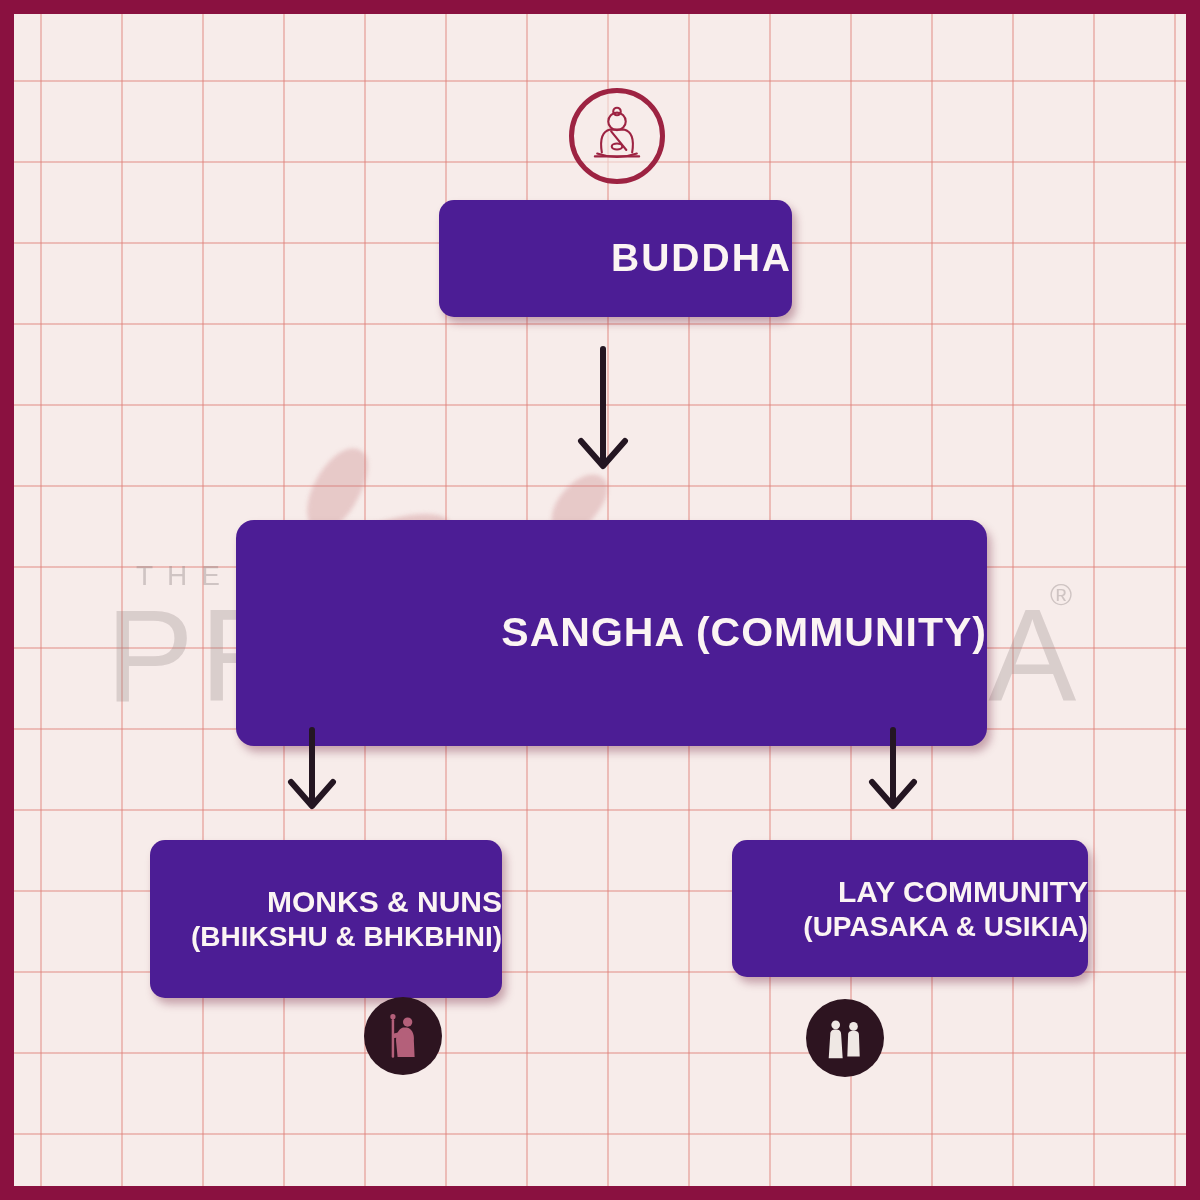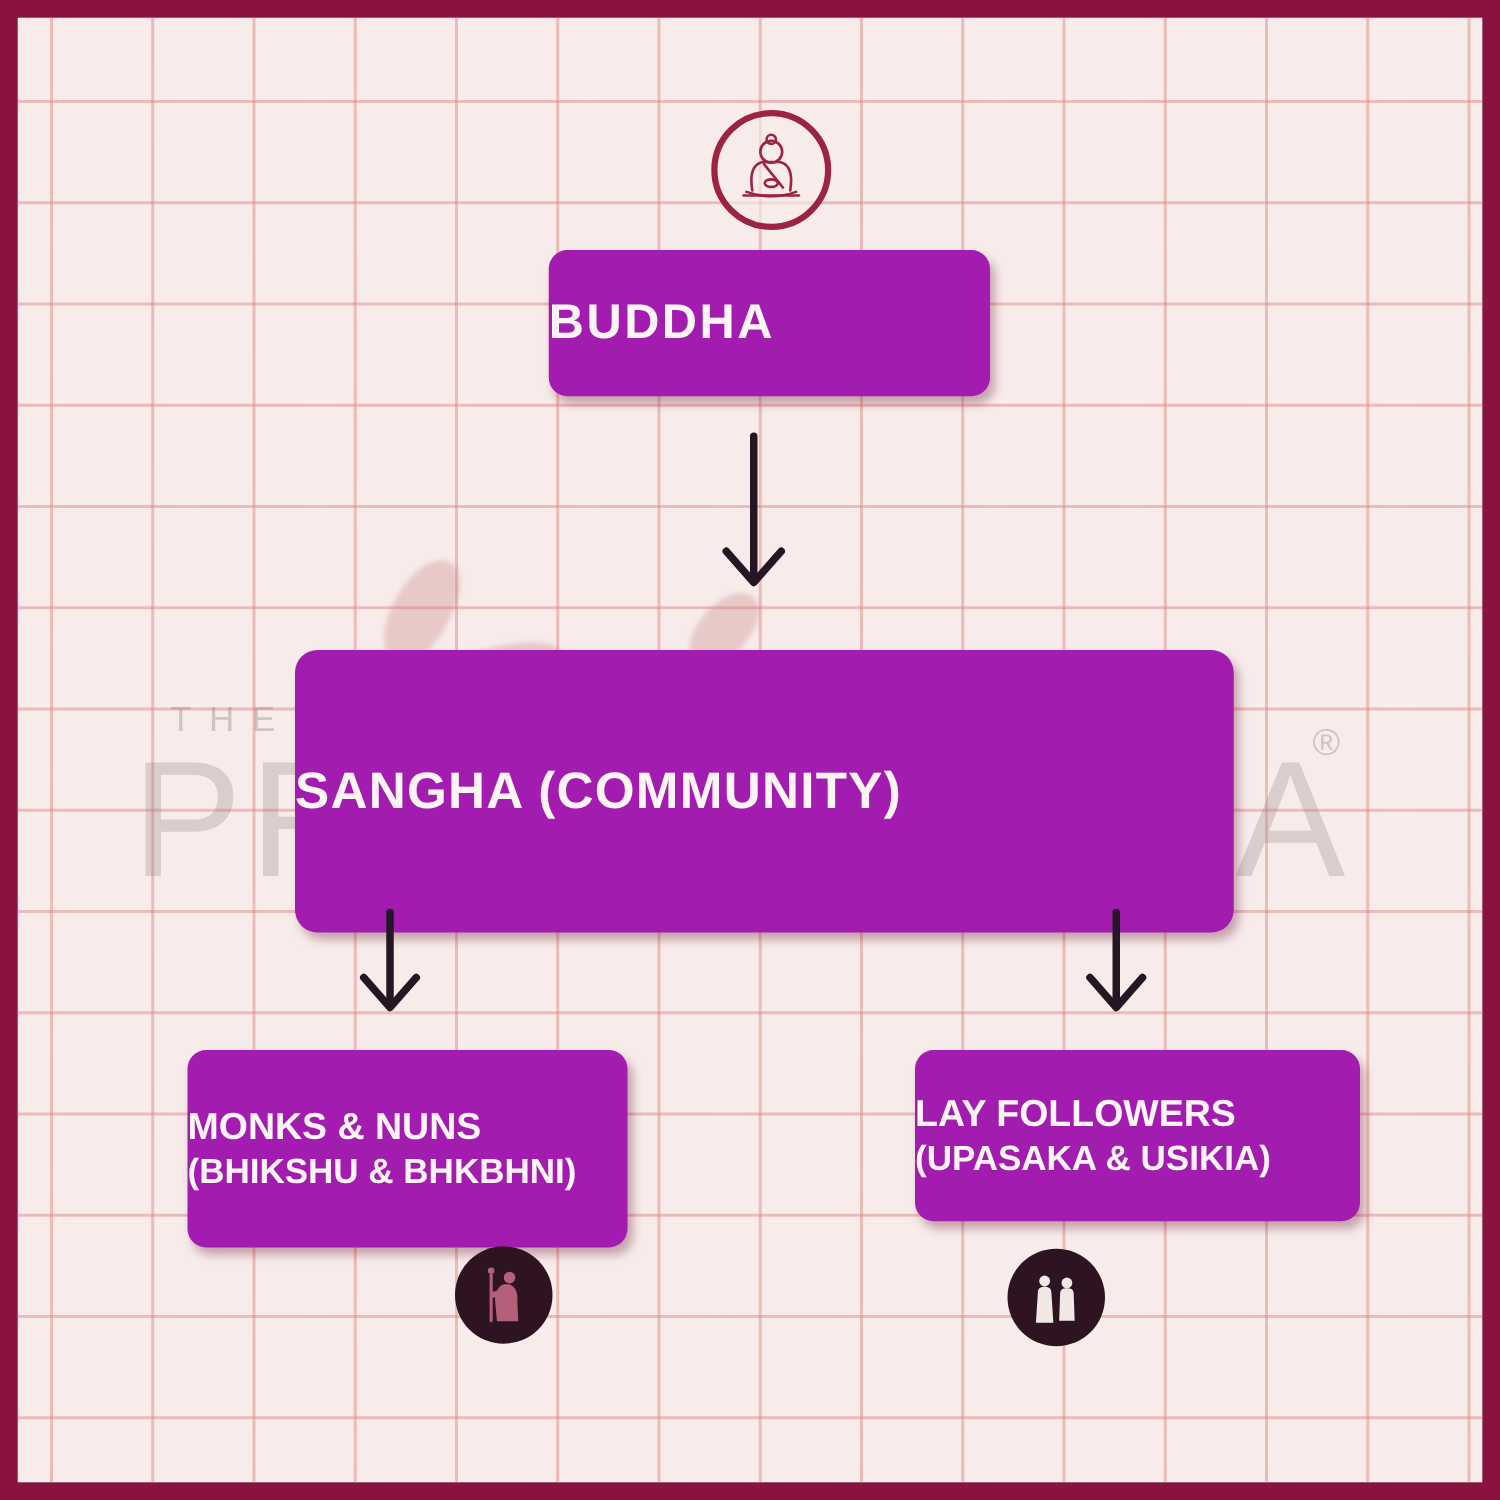--- a/index.html
+++ b/index.html
@@ -30,25 +30,25 @@
   
   .wm{position:absolute;color:rgba(143,132,132,0.38);user-select:none;}
   .wm-the{left:122px;top:546px;font-size:28px;letter-spacing:14px;font-weight:400;}
   .wm-brand{left:0;top:566px;width:1160px;text-align:center;font-size:132px;font-weight:500;letter-spacing:6px;color:rgba(148,137,137,0.30);}
   .wm-reg{left:1036px;top:564px;font-size:30px;}
   .wm-tagline{left:762px;top:714px;font-size:46px;color:rgba(152,140,140,0.42);}
 
   
   .node{
     position:absolute;
-    background:#a21caf;
+    background:#4c1d95;
     border-radius:15px;
     box-shadow:4px 6px 8px rgba(110,25,55,0.35);
     color:#FBF4F3;
-    display:flex;flex-direction:column;justify-content:center;align-items:flex-start;
+    display:flex;flex-direction:column;justify-content:center;align-items:flex-end;
     text-align:center;font-weight:700;
   }
   .node .l1{line-height:1.2;}
   .node .l2{line-height:1.2;}
   .node-buddha{left:425px;top:186px;width:353px;height:117px;font-size:39px;letter-spacing:2px;}
   .node-sangha{left:222px;top:506px;width:751px;height:226px;font-size:41px;border-radius:18px;letter-spacing:1px;}
   .node-monks{left:136px;top:826px;width:352px;height:158px;}
   .node-lay{left:718px;top:826px;width:356px;height:137px;}
   .node-monks .l1,.node-lay .l1{font-size:30px;}
   .node-monks .l2,.node-lay .l2{font-size:28px;}
@@ -104,21 +104,21 @@
   <div class="node node-sangha">
     <div class="l1">SANGHA (COMMUNITY)</div>
   </div>
 
   <div class="node node-monks">
     <div class="l1">MONKS &amp; NUNS</div>
     <div class="l2">(BHIKSHU &amp; BHKBHNI)</div>
   </div>
 
   <div class="node node-lay">
-    <div class="l1">LAY FOLLOWERS</div>
+    <div class="l1">LAY COMMUNITY</div>
     <div class="l2">(UPASAKA &amp; USIKIA)</div>
   </div>
 
   <svg class="arrows" width="1200" height="1200" viewBox="0 0 1200 1200">
     <g stroke="#241622" stroke-width="6" fill="none" stroke-linecap="round" stroke-linejoin="round">
       <path d="M589,335 L589,448"></path>
       <path d="M567,427 L589,452 L611,427"></path>
       <path d="M298,716 L298,788"></path>
       <path d="M277,768 L298,792 L319,768"></path>
       <path d="M879,716 L879,788"></path>

